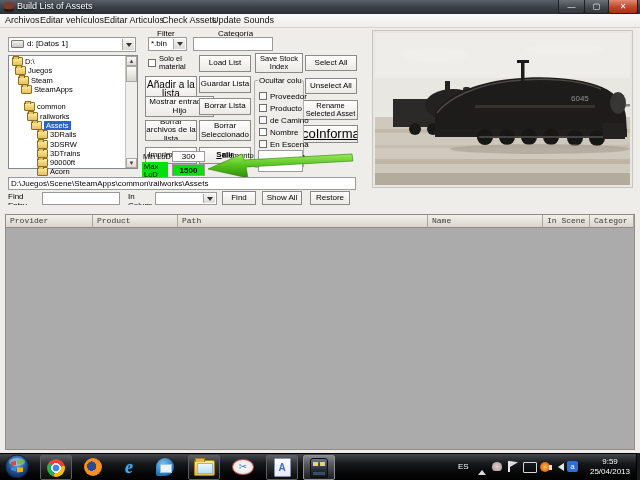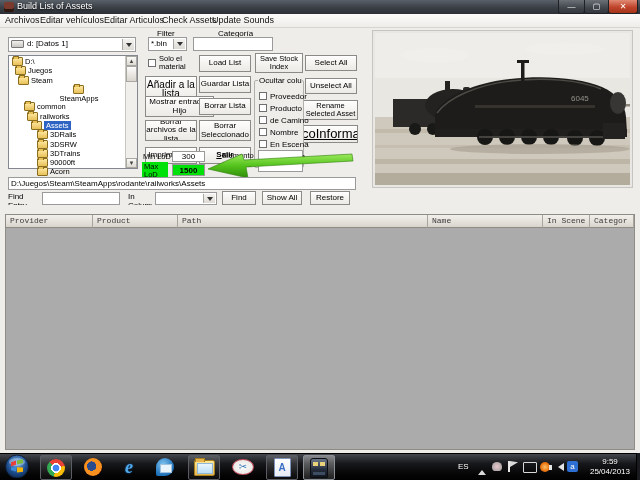--- a/index.html
+++ b/index.html
@@ -102,21 +102,21 @@
           <span class="tree-label">D:\</span>
         </div>
       <div class="tree-row" style="padding-left:4px;">
           <span class="folder"></span>
           <span class="tree-label">Juegos</span>
         </div>
       <div class="tree-row" style="padding-left:7px;">
           <span class="folder"></span>
           <span class="tree-label">Steam</span>
         </div>
-      <div class="tree-row" style="padding-left:10px;flex-direction:column;">
+      <div class="tree-row" style="padding-left:10px;">
           <span class="folder"></span>
           <span class="tree-label">SteamApps</span>
         </div>
       <div class="tree-row" style="padding-left:13px;margin-top:8px;">
           <span class="folder"></span>
           <span class="tree-label">common</span>
         </div>
       <div class="tree-row" style="padding-left:16px;">
           <span class="folder"></span>
           <span class="tree-label">railworks</span>
@@ -256,21 +256,21 @@
     <defs>
       <linearGradient id="ag" x1="0" y1="0" x2="0" y2="1">
         <stop offset="0" stop-color="#9BE95C"></stop>
           <stop offset="0.5" stop-color="#52C21B"></stop>
           <stop offset="1" stop-color="#2F8B0B"></stop>
       </linearGradient>
     </defs>
     <polygon points="8,21 42,6 44,12 152,6 153,13 46,19 48,30" fill="url(#ag)" stroke="#2E7D0A" stroke-width="0.6"></polygon>
   </svg>
 
-  <div class="abs field" style="left:8px;top:177px;width:348px;height:13px;">D:\Juegos\Steam\SteamApps\rodante\railworks\Assets</div>
+  <div class="abs field" style="left:8px;top:177px;width:348px;height:13px;">D:\Juegos\Scene\SteamApps\common\railworks\Assets</div>
 
   <div class="abs lbl" style="left:8px;top:192px;width:22px;height:13px;">Find Entry</div>
   <div class="abs field" style="left:42px;top:192px;width:78px;height:13px;"></div>
   <div class="abs lbl" style="left:128px;top:192px;width:24px;height:13px;">In Column</div>
   <div class="abs field" style="left:155px;top:192px;width:62px;height:13px;">
     <span></span>
     <span class="combo-arrow">
         <i></i>
       </span>
   </div>

